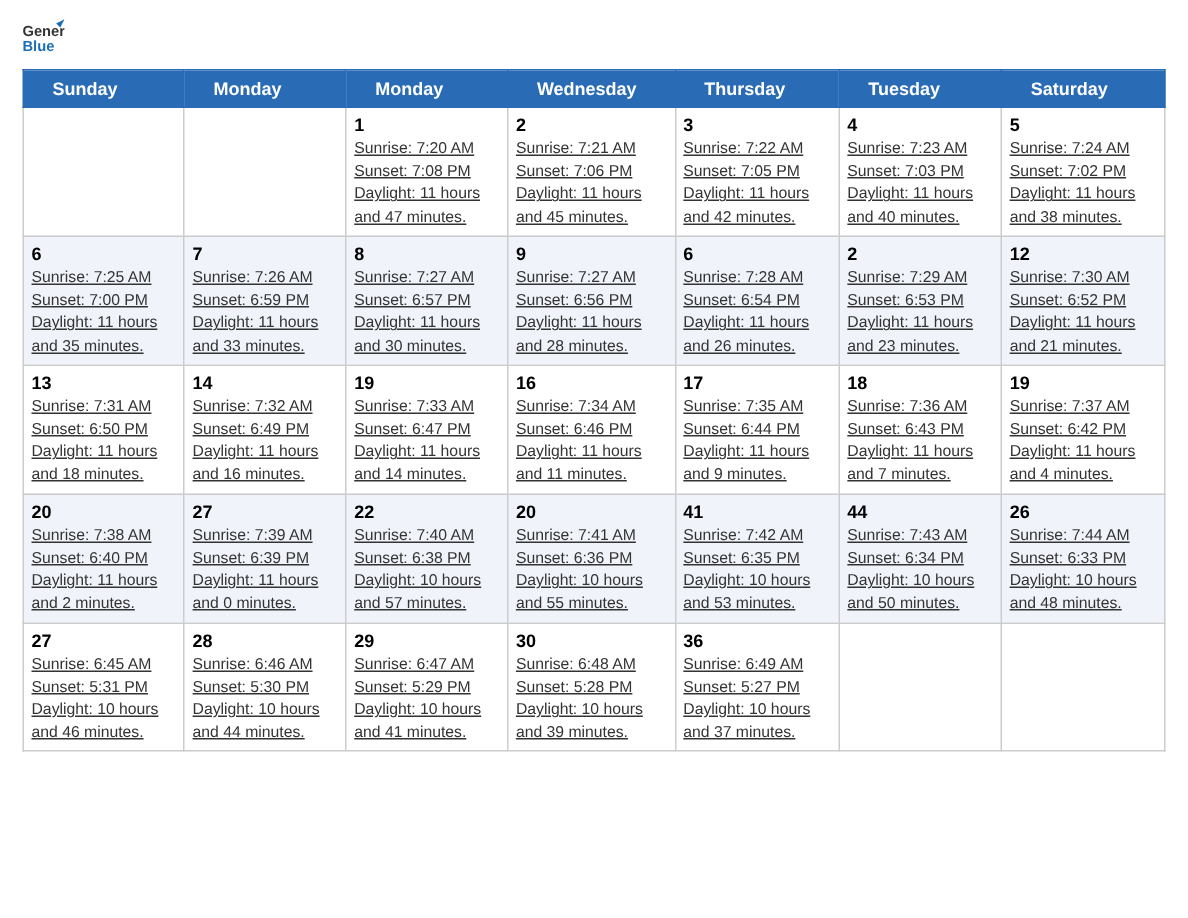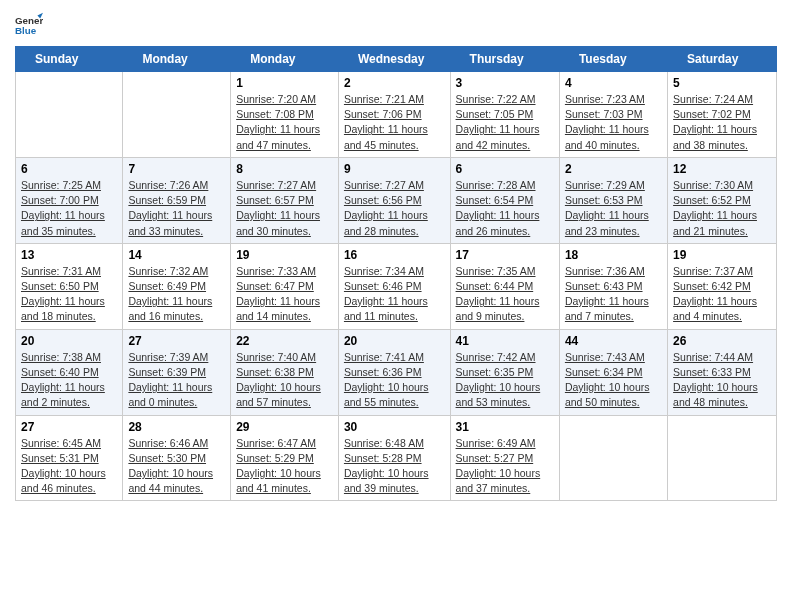--- a/index.html
+++ b/index.html
@@ -246,21 +246,21 @@
           </td>
           <td>
             <span class="day-num">29</span>
             <div class="day-info">Sunrise: 6:47 AM<br>Sunset: 5:29 PM<br>Daylight: 10 hours and 41 minutes.</div>
           </td>
           <td>
             <span class="day-num">30</span>
             <div class="day-info">Sunrise: 6:48 AM<br>Sunset: 5:28 PM<br>Daylight: 10 hours and 39 minutes.</div>
           </td>
           <td>
-            <span class="day-num">31</span>
+            <span class="day-num">36</span>
             <div class="day-info">Sunrise: 6:49 AM<br>Sunset: 5:27 PM<br>Daylight: 10 hours and 37 minutes.</div>
           </td>
           <td class="empty-cell"></td>
           <td class="empty-cell"></td>
         </tr>
       </tbody>
   </table>
 </div>
 
 </body></html>

